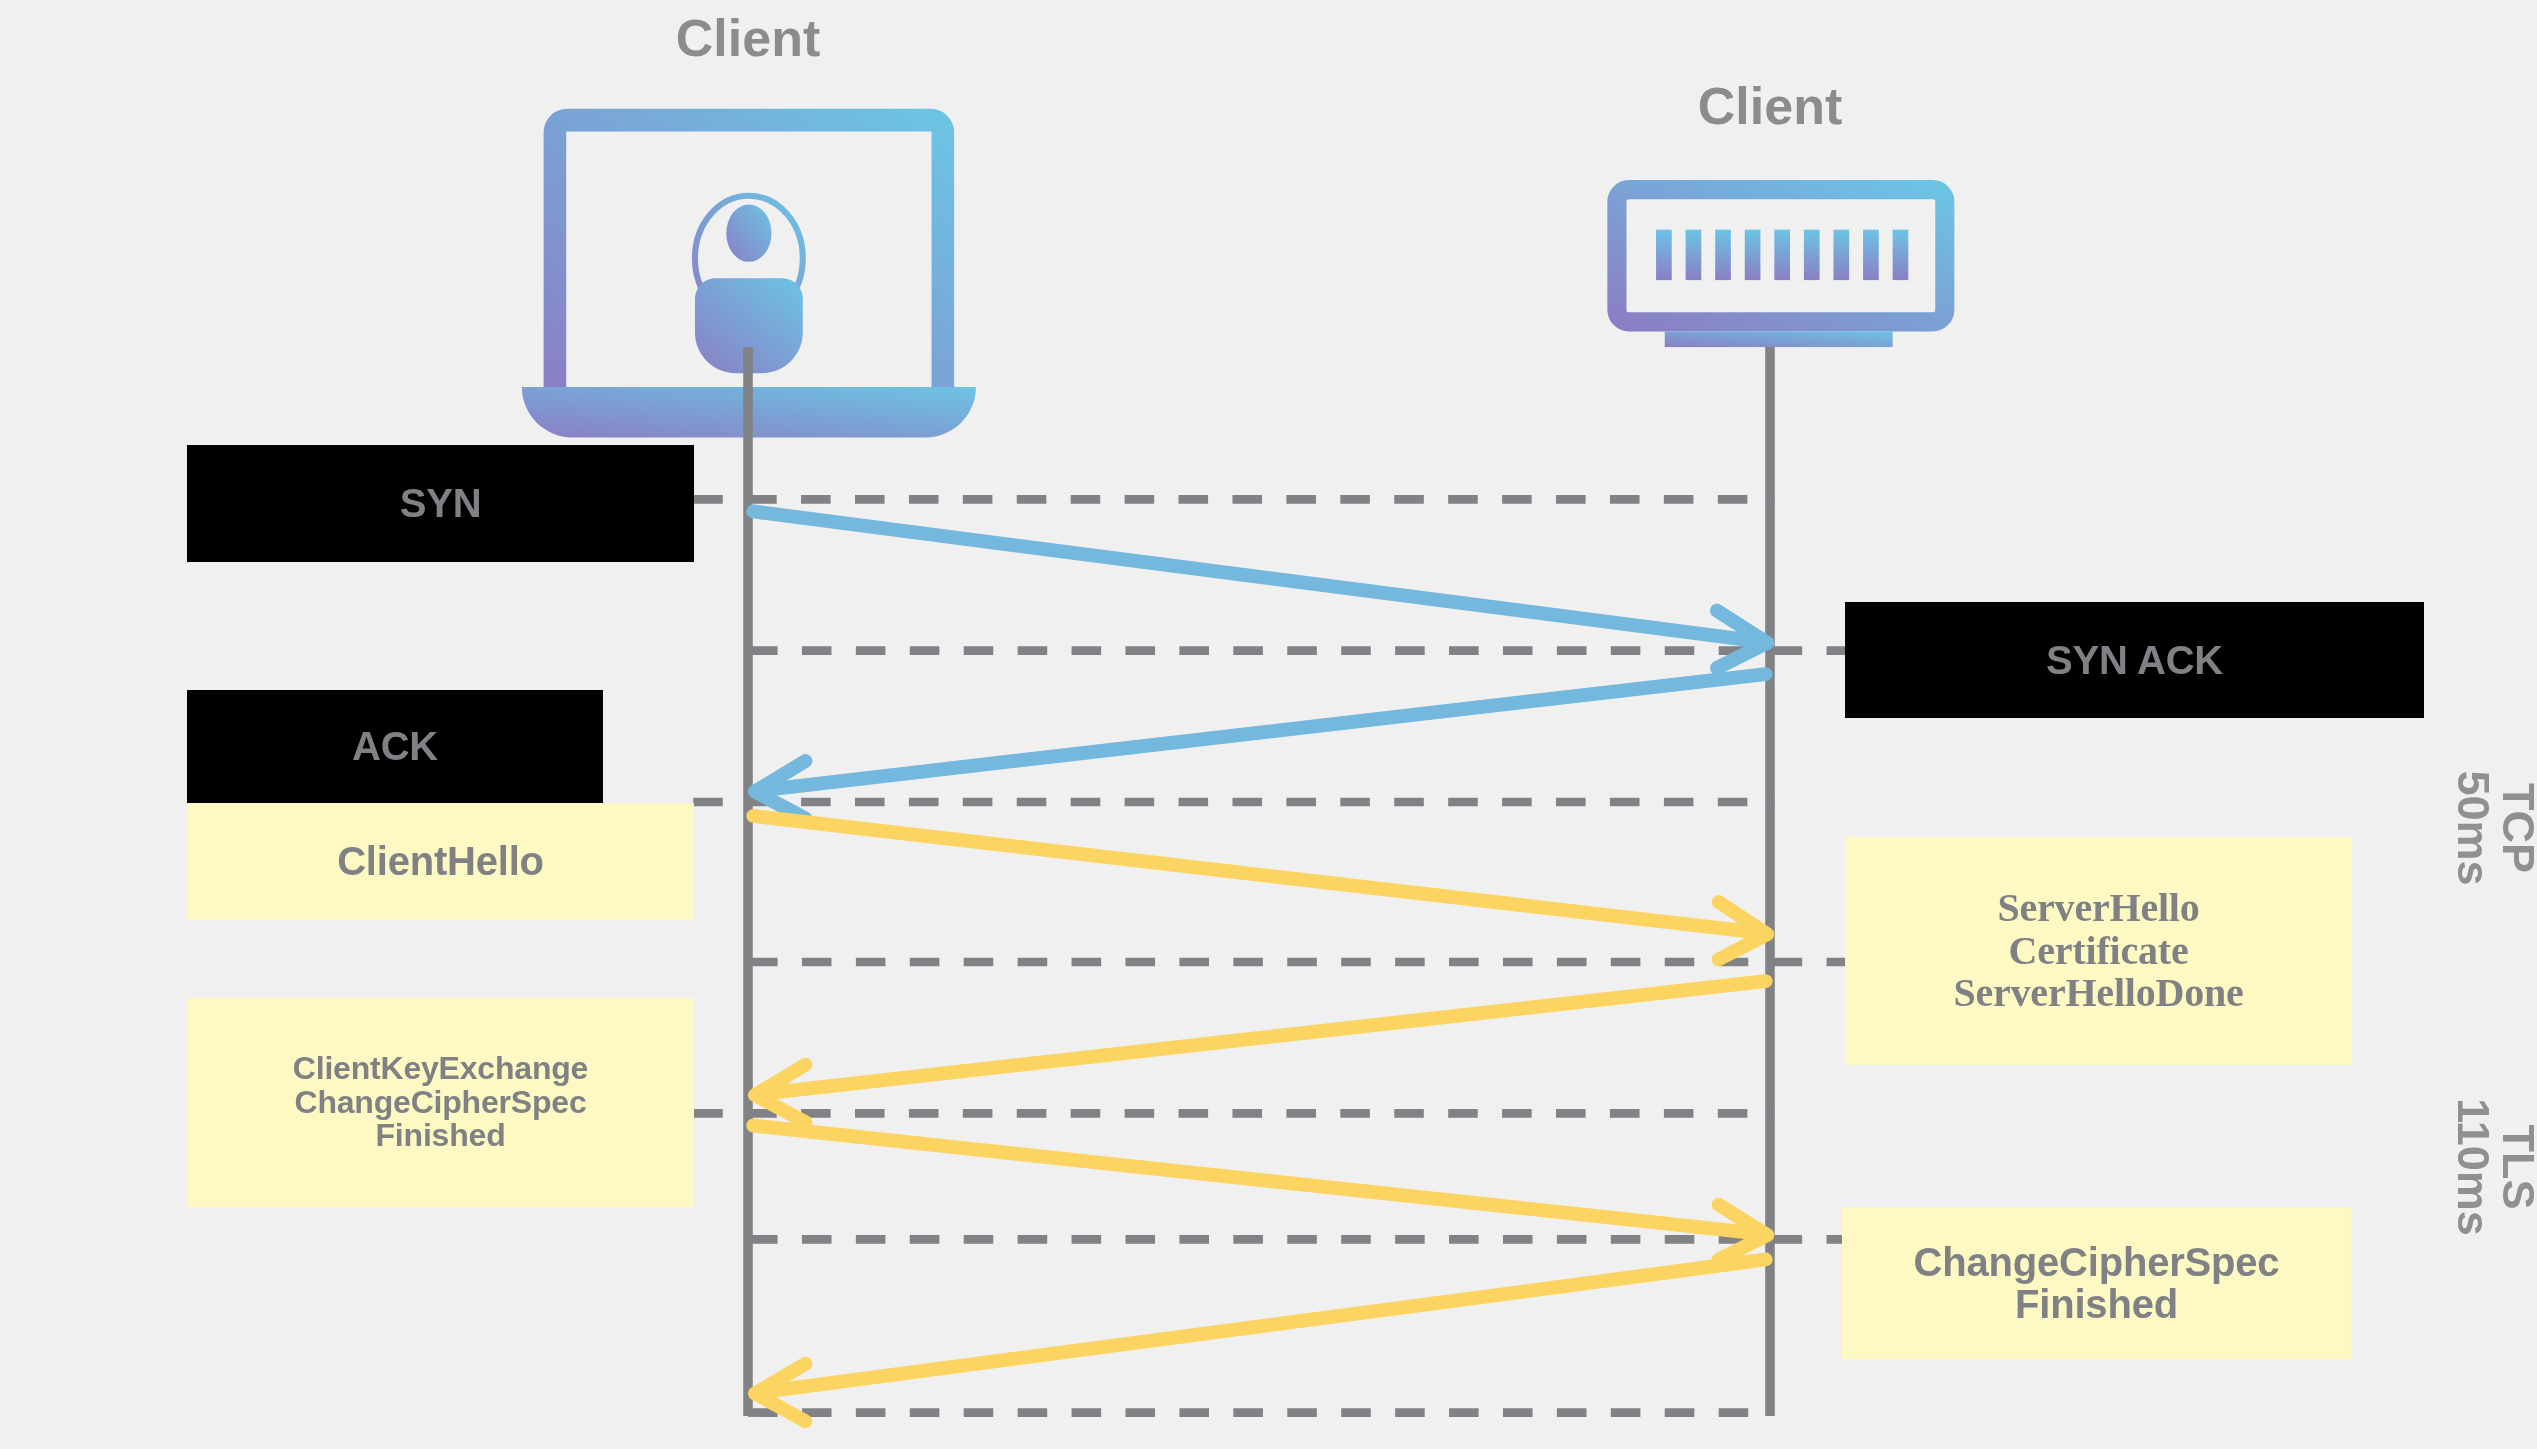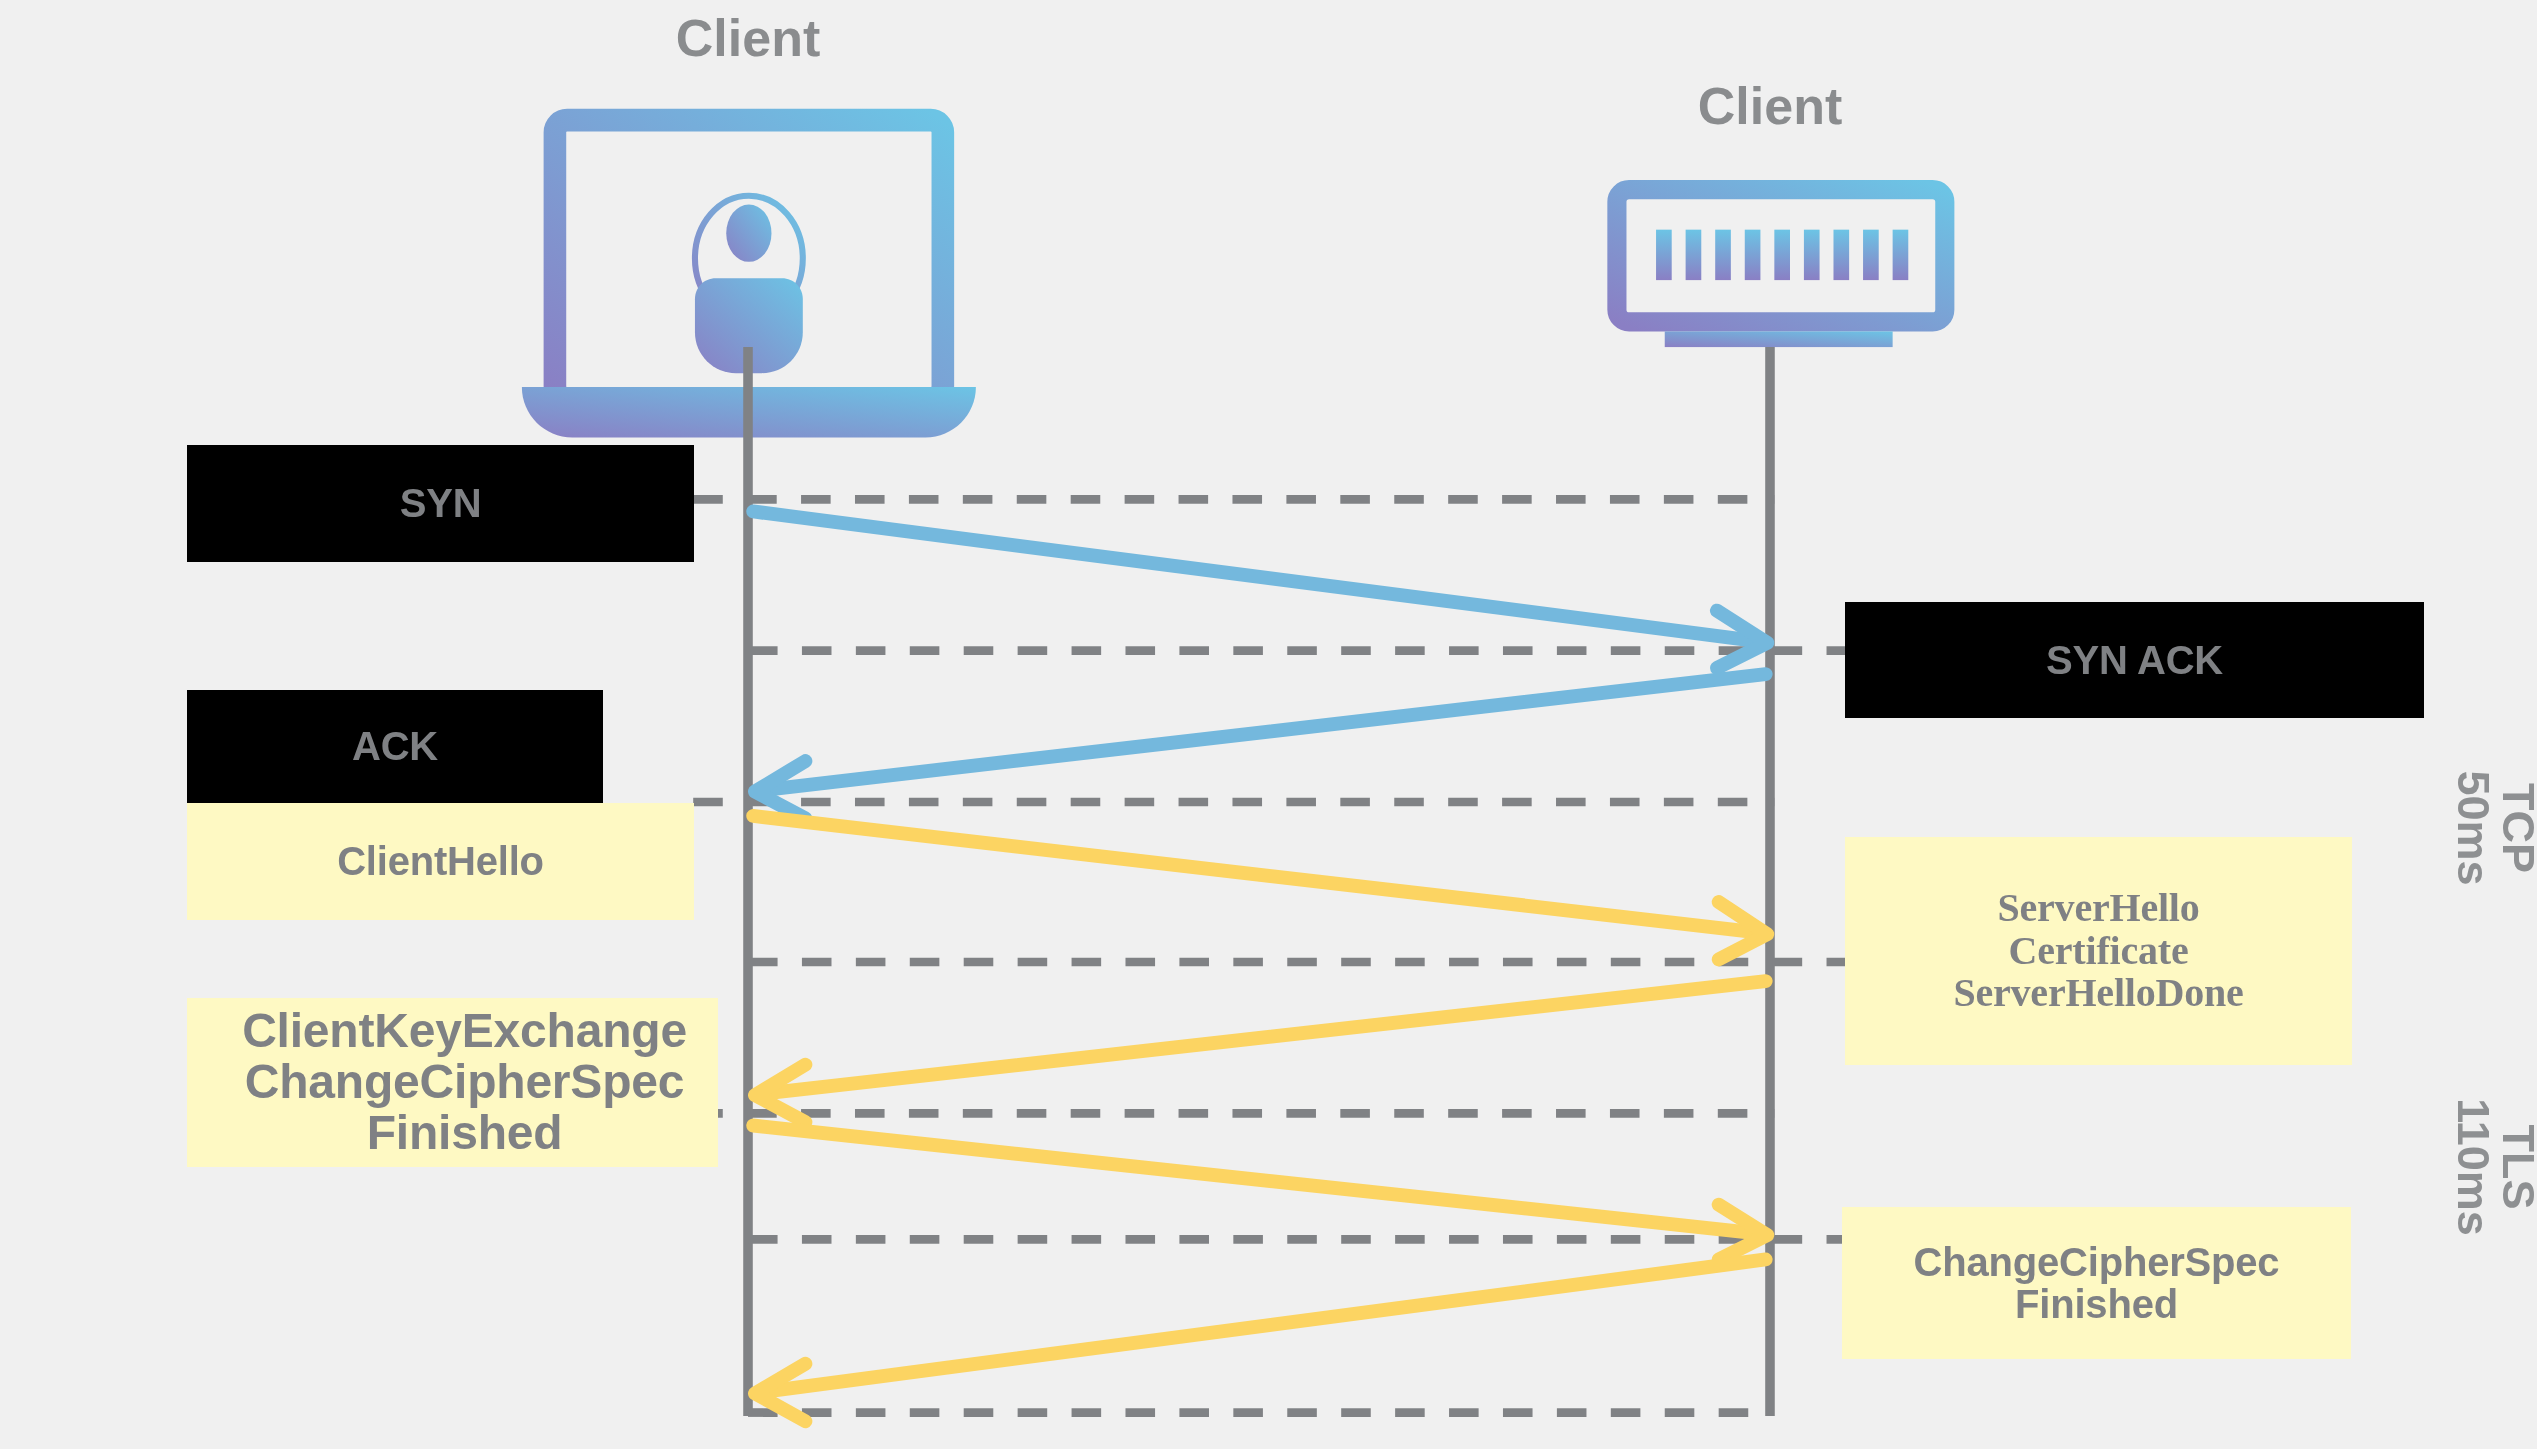--- a/index.html
+++ b/index.html
@@ -136,21 +136,21 @@
       <div>ACK</div>
     </div>
   </div>
 
   <div class="msgbox yellow" style="left:187px;top:803px;width:507px;height:117px;font-size:40px;">
     <div class="lines">
       <div>ClientHello</div>
     </div>
   </div>
 
-  <div class="msgbox yellow" style="left:187px;top:998px;width:507px;height:169px;font-size:48px;padding-left:24px;">
+  <div class="msgbox yellow" style="left:187px;top:998px;width:507px;height:209px;font-size:32px;">
     <div class="lines">
       <div>ClientKeyExchange</div>
       <div>ChangeCipherSpec</div>
       <div>Finished</div>
     </div>
   </div>
 
   <div class="msgbox blue" style="left:1845px;top:602px;width:579px;height:116px;font-size:40px;">
     <div class="lines">
       <div>SYN ACK</div>

